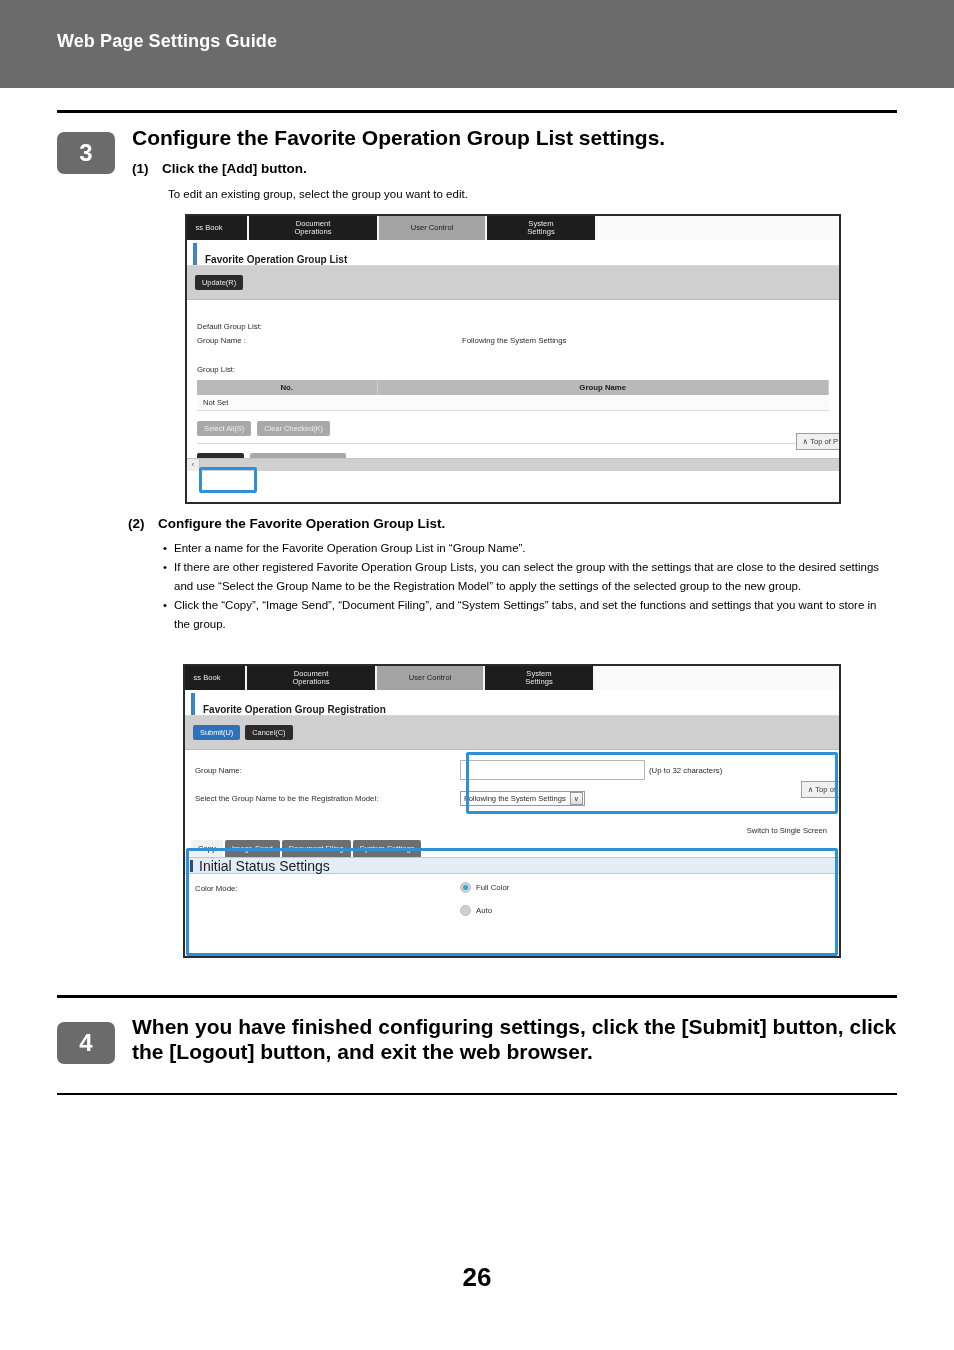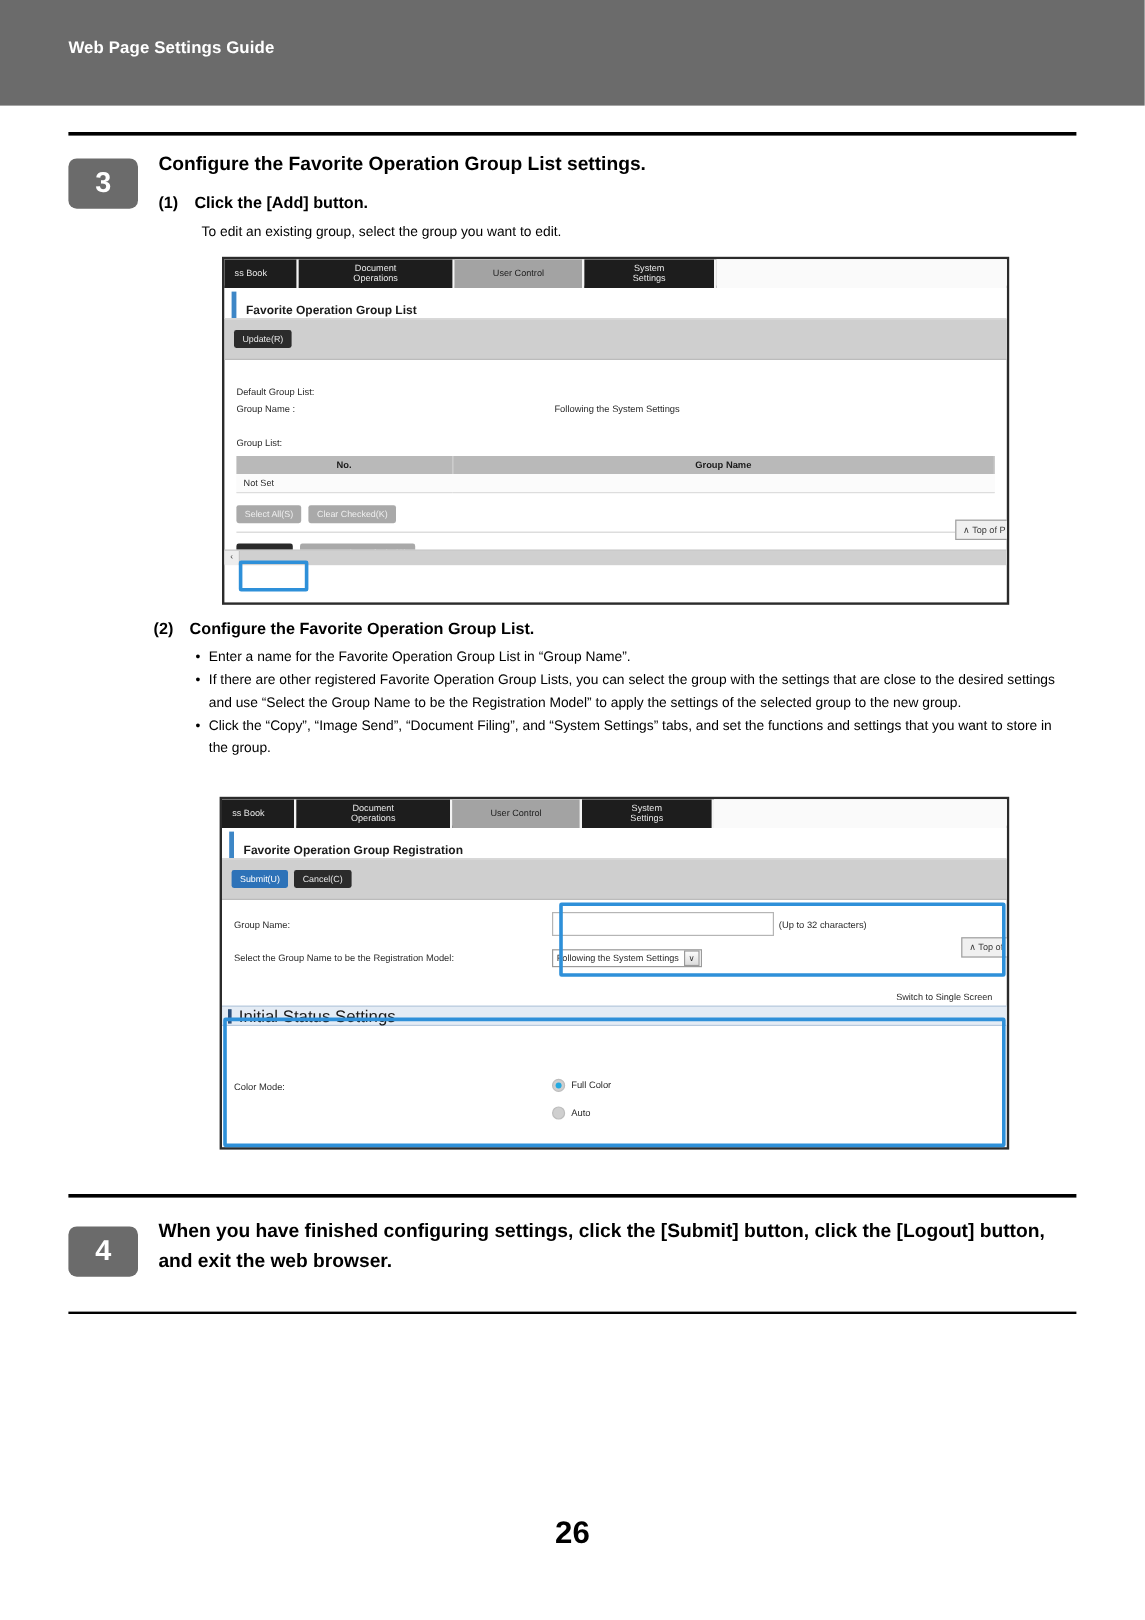--- a/index.html
+++ b/index.html
@@ -13,37 +13,37 @@
     overflow: hidden;
   }
 
   
   .page-header {
     position:absolute; left:0; top:0; width:954px; height:88px;
     background:#6b6b6b;
   }
   .page-header .title {
     position:absolute; left:57px; top:31px;
-    color:#ffffff; font-size:14px; font-weight:bold;
+    color:#ffffff; font-size:18px; font-weight:bold;
     letter-spacing:.1px;
   }
 
   
   .rule-thick { position:absolute; left:57px; width:840px; height:3px; background:#000; }
   .rule-thin  { position:absolute; left:57px; width:840px; height:2px; background:#000; }
 
   
   .step-badge {
     position:absolute; width:58px; height:42px;
     background:#6b6b6b; border-radius:7px;
     color:#fff; font-size:24px; font-weight:bold;
     display:flex; align-items:center; justify-content:center;
   }
   .step-title {
-    position:absolute; font-size:16px; font-weight:bold; line-height:25px;
+    position:absolute; font-size:21px; font-weight:bold; line-height:25px;
   }
   .substep-title {
     position:absolute; font-size:13.5px; font-weight:bold;
   }
   .substep-title .num { display:inline-block; width:30px; }
   .body-text { position:absolute; font-size:11.5px; line-height:17px; }
 
   .bullets { position:absolute; font-size:11.5px; line-height:19px; }
   .bullets .bullet-row { display:flex; margin-bottom:0px; }
   .bullets .dot { width:11px; flex:0 0 11px; }
@@ -320,25 +320,31 @@
         <div class="select">
           <span>Following the System Settings</span>
           <span class="caret">∨</span>
         </div>
       </div>
 
       <div style="position:absolute; right:12px; top:76px;">Switch to Single Screen</div>
     </div>
 
     <div style="position:absolute; left:0; top:148px; width:100%;">
+      <div class="subtabs">
+        <div class="subtab active">Copy</div>
+        <div class="subtab">Image Send</div>
+        <div class="subtab">Document Filing</div>
+        <div class="subtab">System Settings</div>
+      </div>
       <div class="sectionhdr">
         <div class="accentbar"></div>
         <span>Initial Status Settings</span>
       </div>
-      <div style="padding:8px 0 0 10px; display:flex;margin-top:36px;">
+      <div style="padding:8px 0 0 10px; display:flex;">
         <div class="lbl" style="padding-top:2px;">Color Mode:</div>
         <div>
           <div class="radio-row" style="margin-top:0;">
             <div class="radio">
                 <div class="dot"></div>
               </div>
             <span>Full Color</span>
           </div>
           <div class="radio-row" style="margin-top:12px;">
             <div class="radio"></div>

